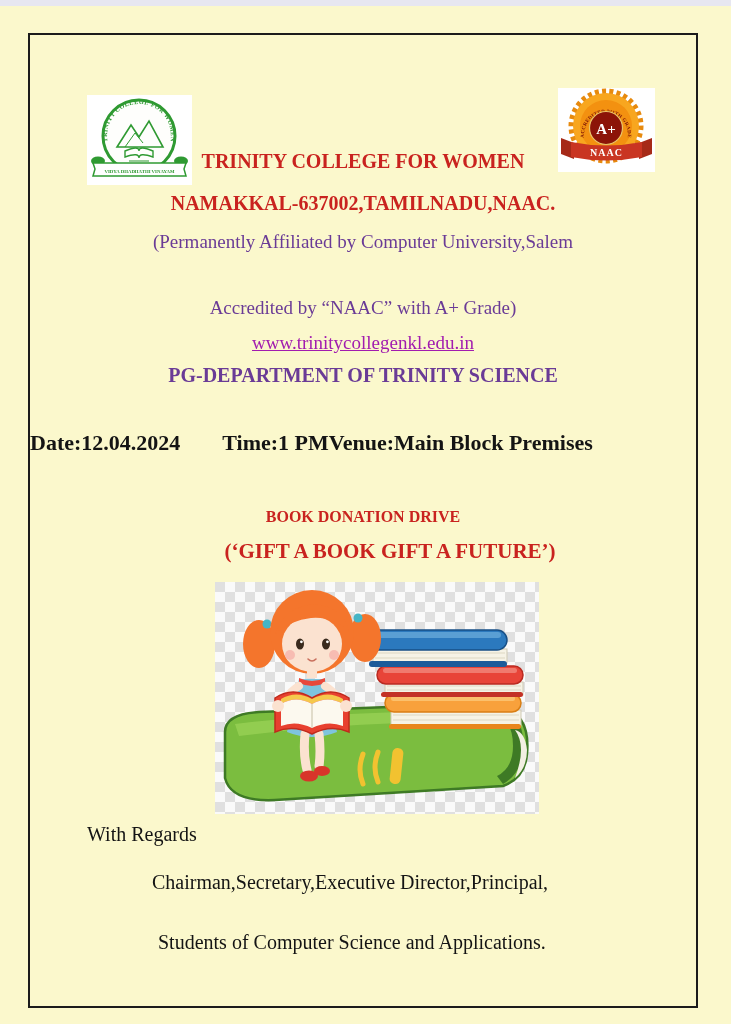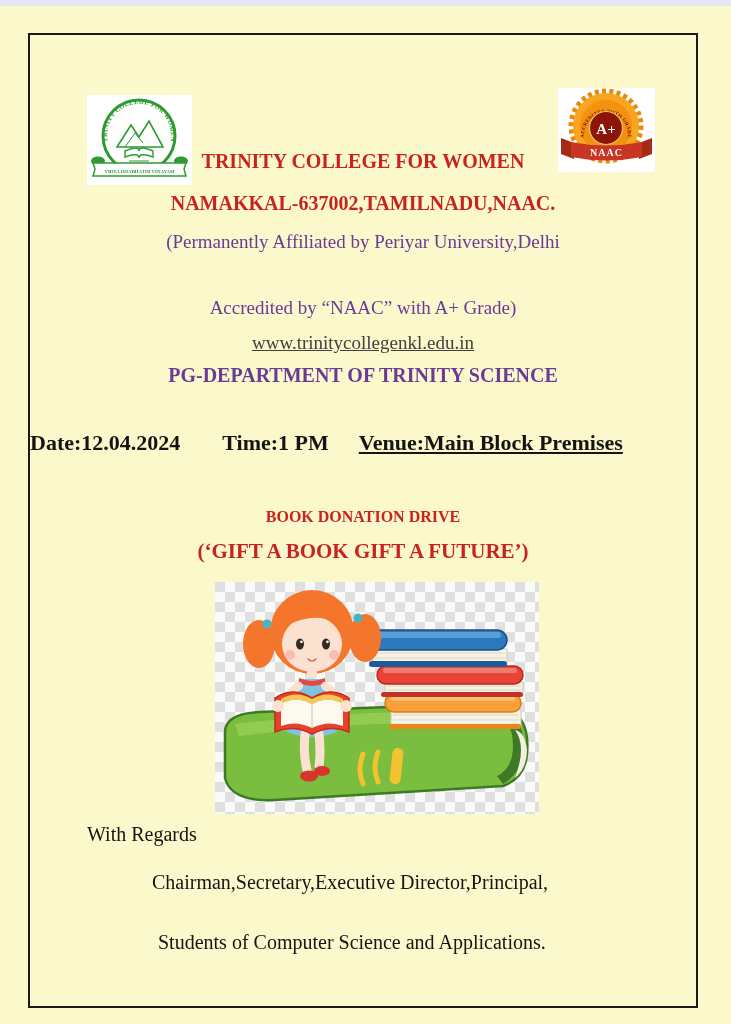--- a/index.html
+++ b/index.html
@@ -6,31 +6,31 @@
   .page{position:relative;width:731px;height:1024px;background:#FBF8CC;
         font-family:"Liberation Serif", serif;overflow:hidden;}
   .top-strip{position:absolute;left:0;top:0;width:100%;height:6px;background:#E7E7F1;}
   .frame{position:absolute;left:28px;top:33px;width:670px;height:975px;
          border:2px solid #1B1B1B;box-sizing:border-box;}
   .abs{position:absolute;}
   .center-line{position:absolute;left:0;width:100%;text-align:center;white-space:nowrap;}
   .fs20{font-size:20px;line-height:26px;}
   .fs19{font-size:19px;line-height:25px;}
   .fs22{font-size:16px;line-height:28px;}
-  .fs21{font-size:21px;line-height:27px;}
+  .fs21{font-size:21px;line-height:27px;padding-left:27px;}
   .red-bold{color:#C9231F;font-weight:bold;}
   .purple{color:#6A3B96;}
   .purple-bold{color:#6A3B96;font-weight:bold;}
   .black{color:#141414;}
-  .website-link{color:#404040;text-decoration:underline;cursor:pointer;margin-top:37px;}
+  .website-link{color:#a21caf;text-decoration:underline;cursor:pointer;margin-top:37px;}
   .date-row{position:absolute;top:395px;left:0;width:100%;display:flex;
             box-sizing:border-box;font-weight:bold;color:#141414;
             font-size:22px;line-height:25px;white-space:nowrap;}
   .gap1{margin-left:42px;}
-  .gap2{margin-left:30px;text-decoration:underline;}
+  .gap2{}
   .logo-box{position:absolute;left:57px;top:60px;width:105px;height:90px;background:#fff;}
   .naac-box{position:absolute;left:528px;top:53px;width:97px;height:84px;background:#fff;}
   .illustration-box{position:absolute;left:185px;top:547px;width:324px;height:232px;}
   svg{display:block;}
 </style>
 </head>
 <body>
 
 <div class="page">
   <div class="top-strip"></div>
@@ -69,21 +69,21 @@
         <text x="48" y="46" font-size="15" fill="#FFFFFF" font-weight="bold" text-anchor="middle">A+</text>
         <polygon points="3,50 16,55 16,71 3,66" fill="#A62A18"></polygon>
         <polygon points="94,50 81,55 81,71 94,66" fill="#A62A18"></polygon>
         <path d="M13,54 Q48,61 84,54 L84,69 Q48,76 13,69 Z" fill="#C93522"></path>
         <text x="48.5" y="68" font-size="10" fill="#FFFFFF" font-weight="bold" text-anchor="middle" letter-spacing="1">NAAC</text>
       </svg>
     </div>
 
     <div class="center-line fs20 red-bold" style="top:113px">TRINITY COLLEGE FOR WOMEN</div>
     <div class="center-line fs20 red-bold" style="top:155px">NAMAKKAL-637002,TAMILNADU,NAAC.</div>
-    <div class="center-line fs19 purple" style="top:194px">(Permanently Affiliated by Periyar University,Delhi</div>
+    <div class="center-line fs19 purple" style="top:194px">(Permanently Affiliated by Computer University,Salem</div>
     <div class="center-line fs19 purple" style="top:260px">Accredited by “NAAC” with A+ Grade)</div>
     <div class="center-line fs19" style="top:295px">
       <a class="website-link">www.trinitycollegenkl.edu.in</a>
     </div>
     <div class="center-line fs20 purple-bold" style="top:327px">PG-DEPARTMENT OF TRINITY SCIENCE</div>
 
     <div class="date-row">
       <span>Date:12.04.2024</span>
       <span class="gap1">Time:1 PM</span>
       <span class="gap2">Venue:Main Block Premises</span>

